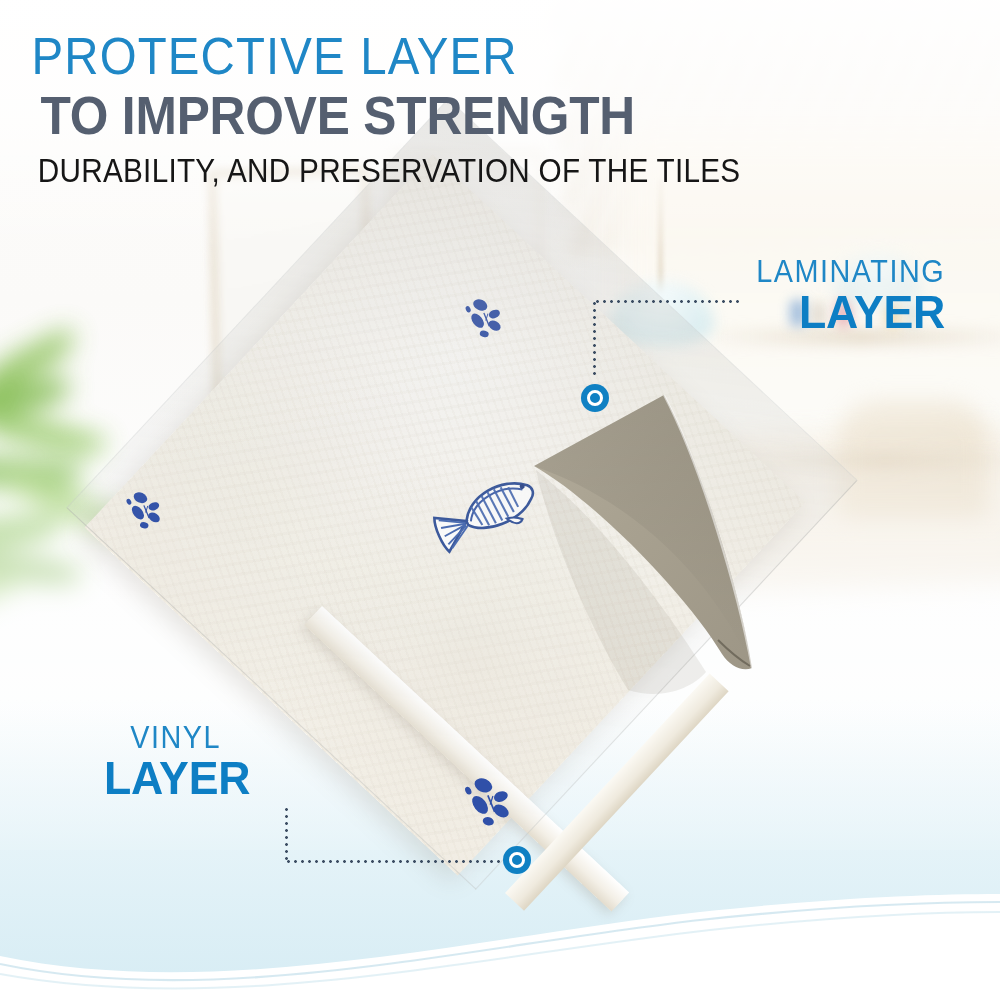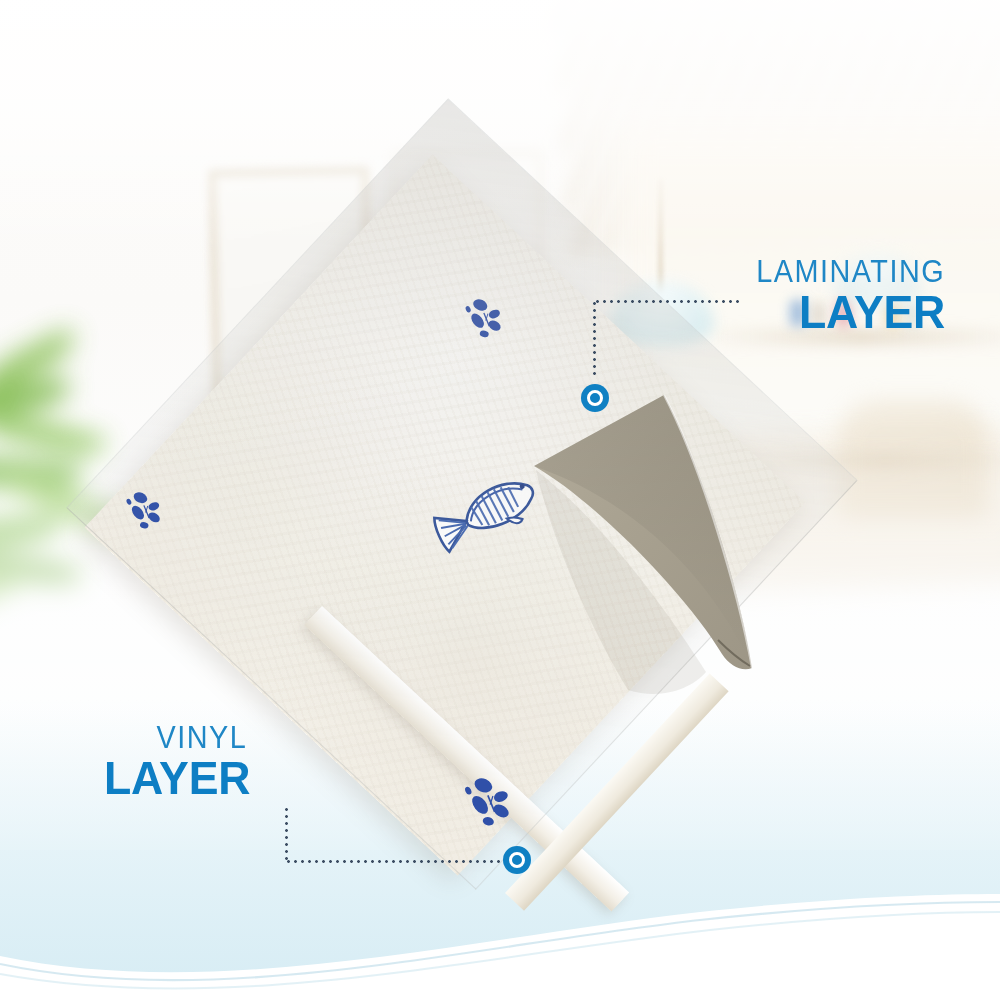--- a/index.html
+++ b/index.html
@@ -211,21 +211,21 @@
     transform:scaleX(.93); white-space:nowrap;
   }
   .c-big{
     font-size:47px; line-height:48px; letter-spacing:-.2px;
     color:#0d7ec4; font-weight:700;
     transform:scaleX(.95); white-space:nowrap;
   }
   #callout-laminating{ left:742px; top:256px; text-align:right; }
   #callout-laminating .c-small{ transform-origin:right center; }
   #callout-laminating .c-big{ transform-origin:right center; }
-  #callout-vinyl{ left:104px; top:722px; text-align:right; }
+  #callout-vinyl{ left:104px; top:722px; text-align:center; }
   #callout-vinyl .c-small{ transform-origin:left center; }
   #callout-vinyl .c-big{ transform-origin:left center; }
 
   
   .leader{ position:absolute; }
   .dot-h{
     position:absolute; height:3px;
     background-image:radial-gradient(circle, #3c4d63 1.3px, rgba(0,0,0,0) 1.5px);
     background-size:7px 3px; background-repeat:repeat-x;
   }
@@ -386,20 +386,25 @@
                C742 672, 730 666, 722 654
                C690 600, 600 504, 534 466 Z" fill="url(#tanGrad)"></path>
       <path d="M534 466 L664 395 C700 463, 735 580, 749 660
                C700 560, 620 496, 534 466 Z" fill="url(#peelShade)" opacity=".55"></path>
 
       <path d="M664 395 C702 468, 738 592, 752 668" fill="none" stroke="rgba(255,255,255,.55)" stroke-width="2"></path>
       <path d="M718 640 C730 652, 740 660, 750 666" fill="none" stroke="rgba(60,55,45,.45)" stroke-width="2"></path>
     </svg>
   </div>
 
+  <div class="title-block">
+    <div class="t-line1">PROTECTIVE LAYER</div>
+    <div class="t-line2">TO IMPROVE STRENGTH</div>
+    <div class="t-line3">DURABILITY, AND PRESERVATION OF THE TILES</div>
+  </div>
 
   <div class="callout" id="callout-laminating">
     <div class="c-small">LAMINATING</div>
     <div class="c-big">LAYER</div>
   </div>
   <div class="leader">
     <div class="dot-h" style="left:594px; top:300px; width:146px;"></div>
     <div class="dot-v" style="left:593px; top:300px; height:76px;"></div>
   </div>
   <div class="marker" style="left:581px; top:384px;"></div>

